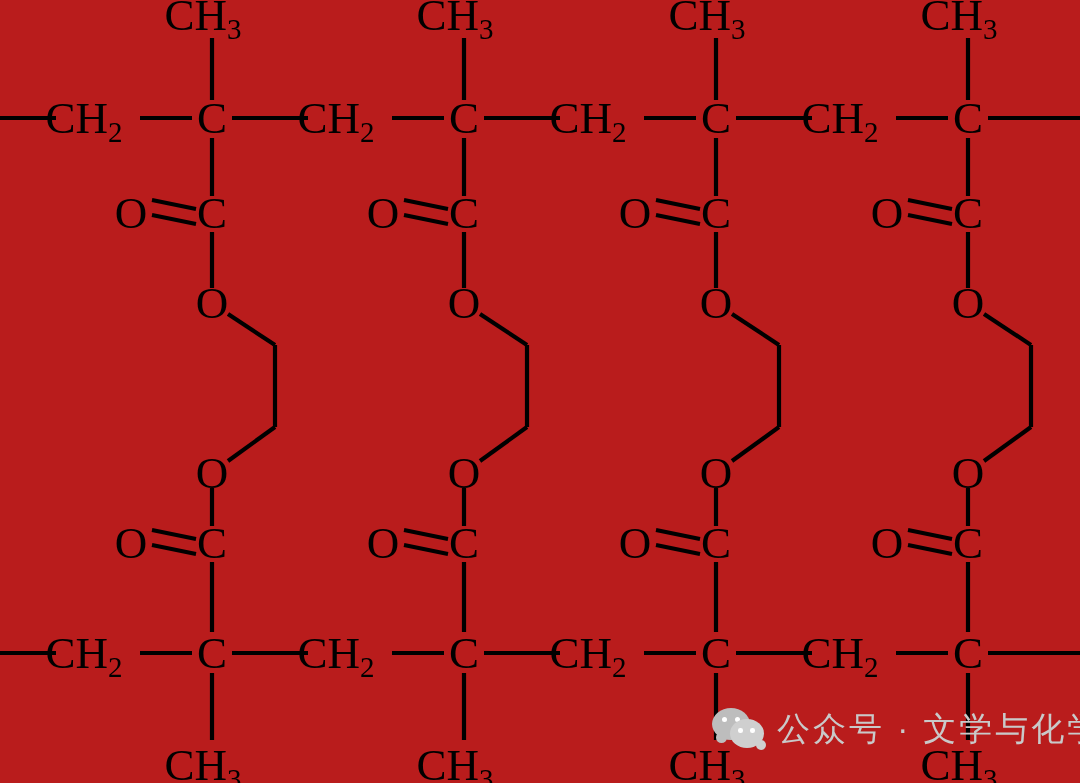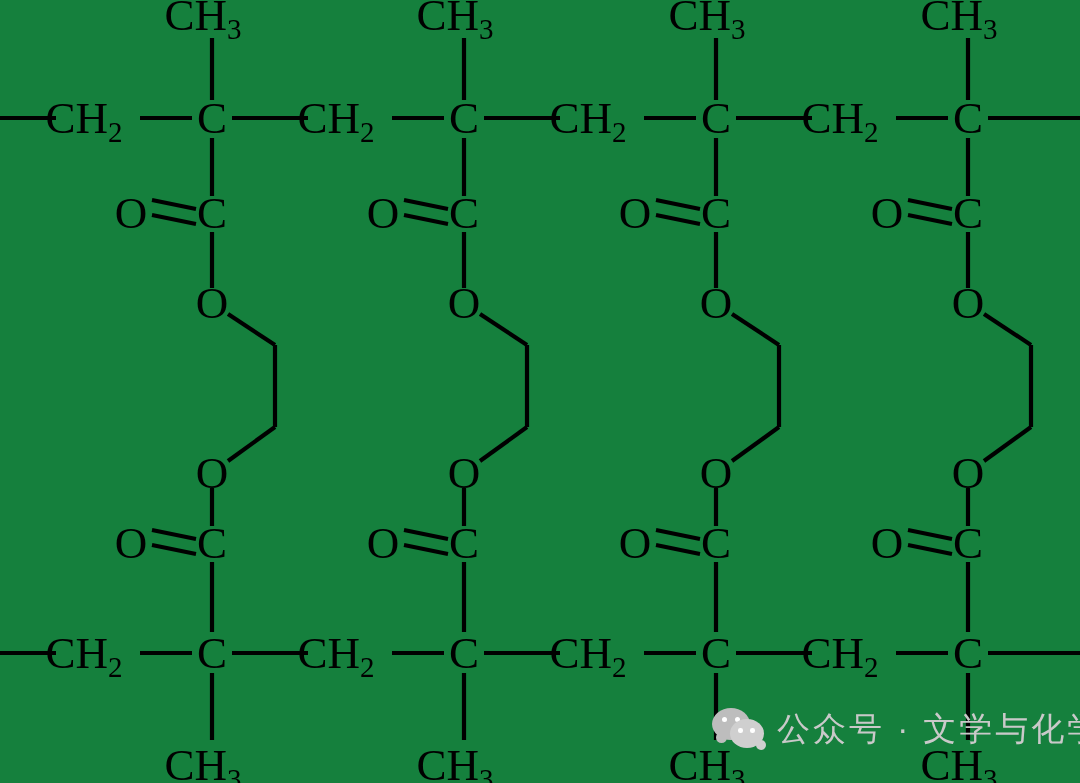--- a/index.html
+++ b/index.html
@@ -7,21 +7,21 @@
     padding: 0;
     background: #ffffff;
   }
   body {
     font-family: "Liberation Serif", "DejaVu Serif", serif;
   }
   #canvas {
     position: relative;
     width: 1080px;
     height: 783px;
-    background: #15803d;
+    background: #b91c1c;
     overflow: hidden;
   }
   #structure-svg {
     position: absolute;
     left: 0;
     top: 0;
     width: 1080px;
     height: 783px;
     display: block;
   }

